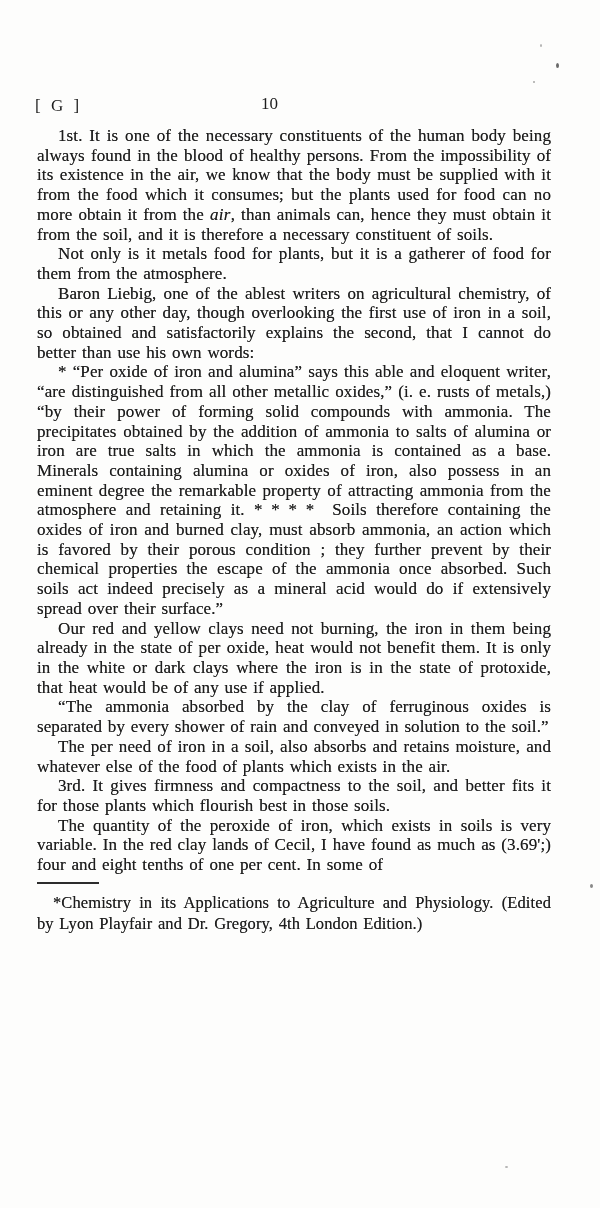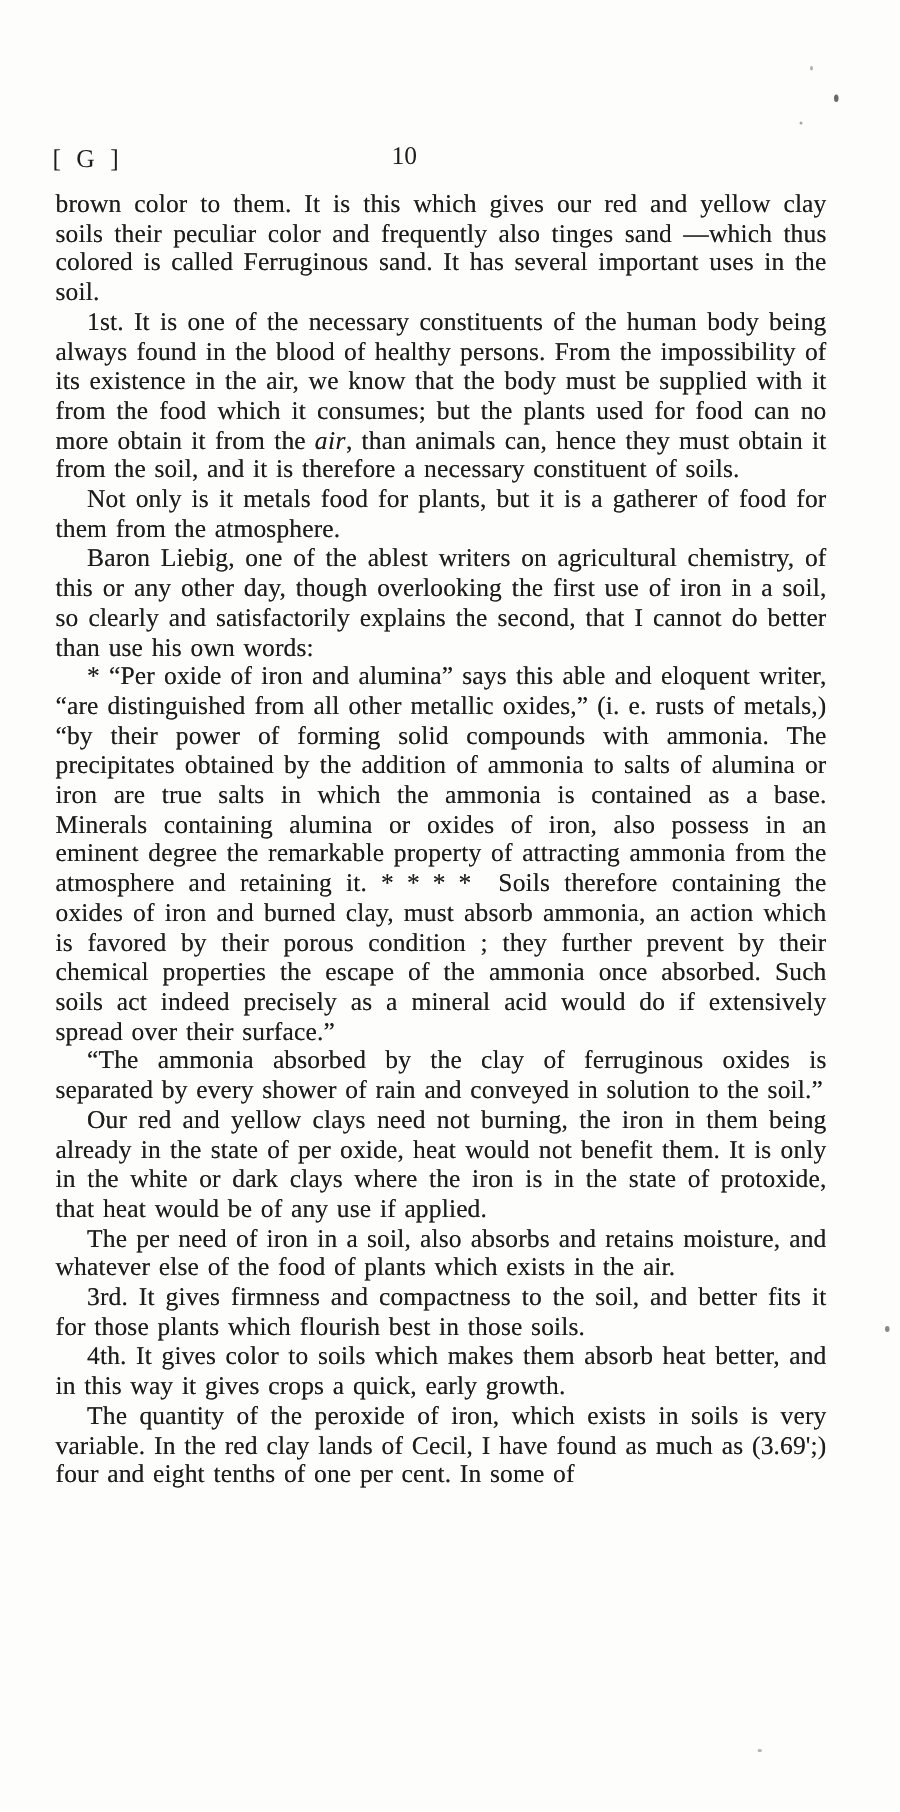--- a/index.html
+++ b/index.html
@@ -90,42 +90,44 @@
 
 <div class="page">
 
   <div class="running-header">
     <span class="header-signature">[ G ]</span>
     <span class="header-pagenum">10</span>
   </div>
 
   <div class="content">
 
-    <p class="para first">brown color to them.  It is this which gives our red and yellow clay soils their peculiar color and frequently also tinges sand —which thus colored is called Ferruginous sand.  It has several important uses in the soil.</p>
 
     <p class="para"><span>1st.  It is one of the necessary constituents of the human body being always found in the blood of healthy persons.  From the impossibility of its existence in the air, we know that the body must be supplied with it from the food which it consumes; but the plants used for food can no more obtain it from the </span><i>air</i><span>, than animals can, hence they must obtain it from the soil, and it is therefore a necessary constituent of soils.</span></p>
 
     <p class="para">Not only is it metals food for plants, but it is a gatherer of food for them from the atmosphere.</p>
 
-    <p class="para">Baron Liebig, one of the ablest writers on agricultural chemistry, of this or any other day, though overlooking the first use of iron in a soil, so clearly and satisfactorily explains the second, that I cannot do better than use his own words:</p>
+    <p class="para">Baron Liebig, one of the ablest writers on agricultural chemistry, of this or any other day, though overlooking the first use of iron in a soil, so obtained and satisfactorily explains the second, that I cannot do better than use his own words:</p>
 
     <p class="para">* “Per oxide of iron and alumina” says this able and eloquent writer, “are distinguished from all other metallic oxides,” (i. e. rusts of metals,) “by their power of forming solid compounds with ammonia.  The precipitates obtained by the addition of ammonia to salts of alumina or iron are true salts in which the ammonia is contained as a base.  Minerals containing alumina or oxides of iron, also possess in an eminent degree the remarkable property of attracting ammonia from the atmosphere and retaining it.  * * * *  Soils therefore containing the oxides of iron and burned clay, must absorb ammonia, an action which is favored by their porous condition ; they further prevent by their chemical properties the escape of the ammonia once absorbed.  Such soils act indeed precisely as a mineral acid would do if extensively spread over their surface.”</p>
 
+    <p class="para">Our red and yellow clays need not burning, the iron in them being already in the state of per oxide, heat would not benefit them.  It is only in the white or dark clays where the iron is in the state of protoxide, that heat would be of any use if applied.</p>
+
     <p class="para">“The ammonia absorbed by the clay of ferruginous oxides is separated by every shower of rain and conveyed in solution to the soil.”</p>
-
-    <p class="para">Our red and yellow clays need not burning, the iron in them being already in the state of per oxide, heat would not benefit them.  It is only in the white or dark clays where the iron is in the state of protoxide, that heat would be of any use if applied.</p>
 
     <p class="para">The per need of iron in a soil, also absorbs and retains moisture, and whatever else of the food of plants which exists in the air.</p>
 
     <p class="para">3rd. It gives firmness and compactness to the soil, and better fits it for those plants which flourish best in those soils.</p>
 
-    <p class="para">4th. It gives color to soils which makes them absorb heat better, and in this way it gives crops a quick, early growth.</p>
 
     <p class="para">The quantity of the peroxide of iron, which exists in soils is very variable.  In the red clay lands of Cecil, I have found as much as (3.69';) four and eight tenths of one per cent.  In some of</p>
 
+    <div class="footnote-block">
+      <div class="footnote-rule"></div>
+      <p class="footnote-text">*Chemistry in its Applications to Agriculture and Physiology. (Edited by Lyon Playfair and Dr. Gregory, 4th London Edition.)</p>
+    </div>
 
   </div>
 
   <span class="speck s1"></span>
   <span class="speck s2"></span>
   <span class="speck s3"></span>
   <span class="speck s4"></span>
   <span class="speck s5"></span>
 
 </div>

